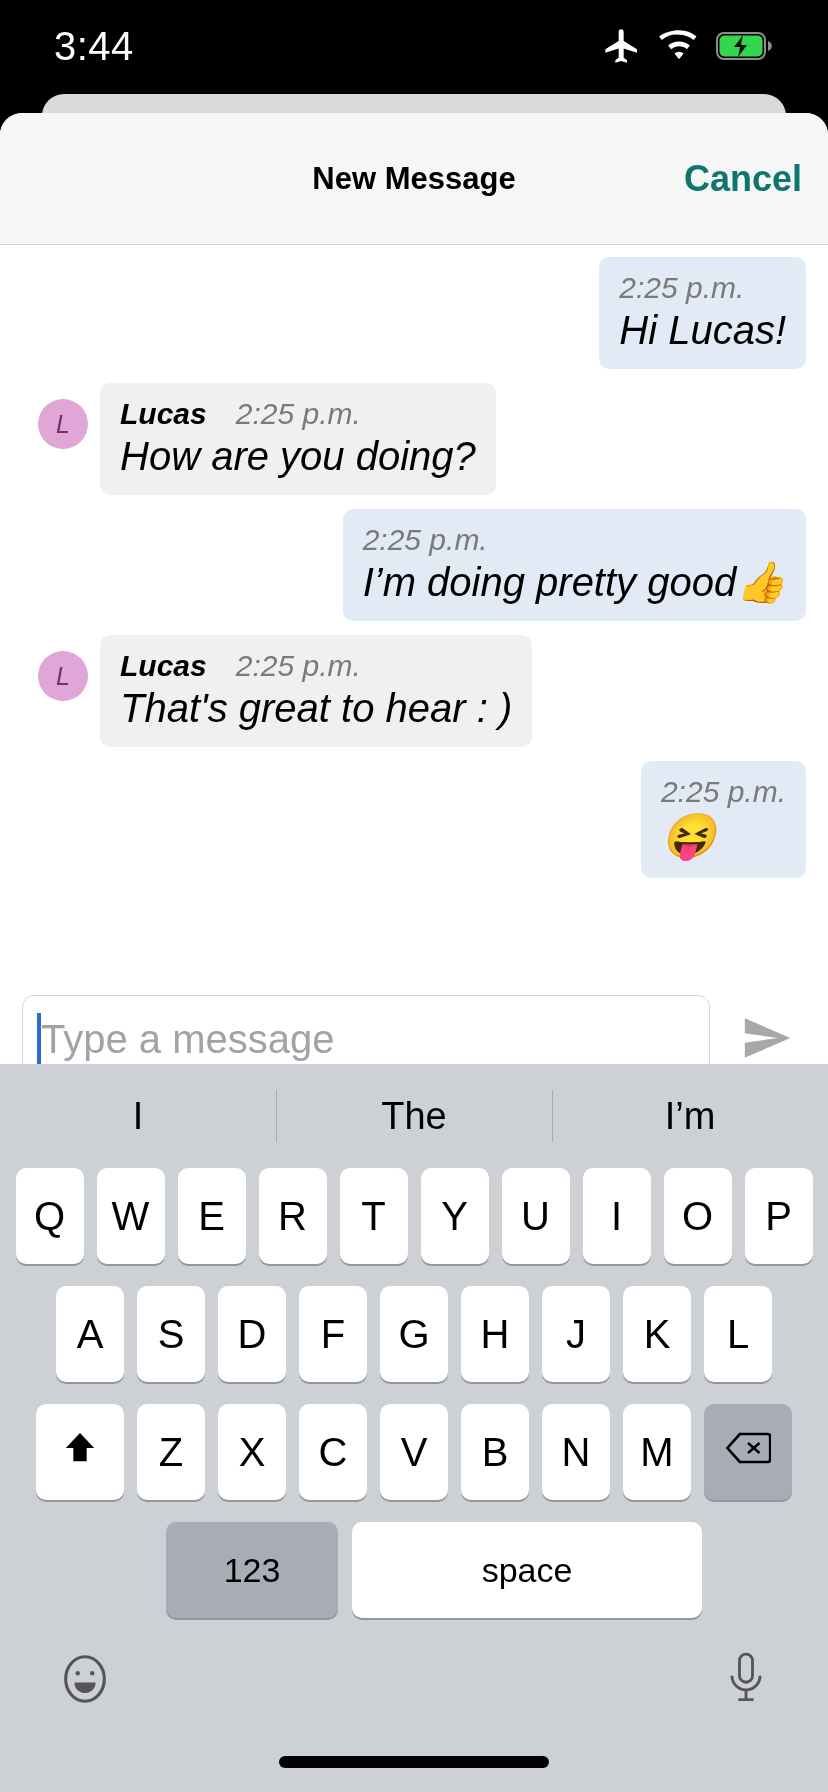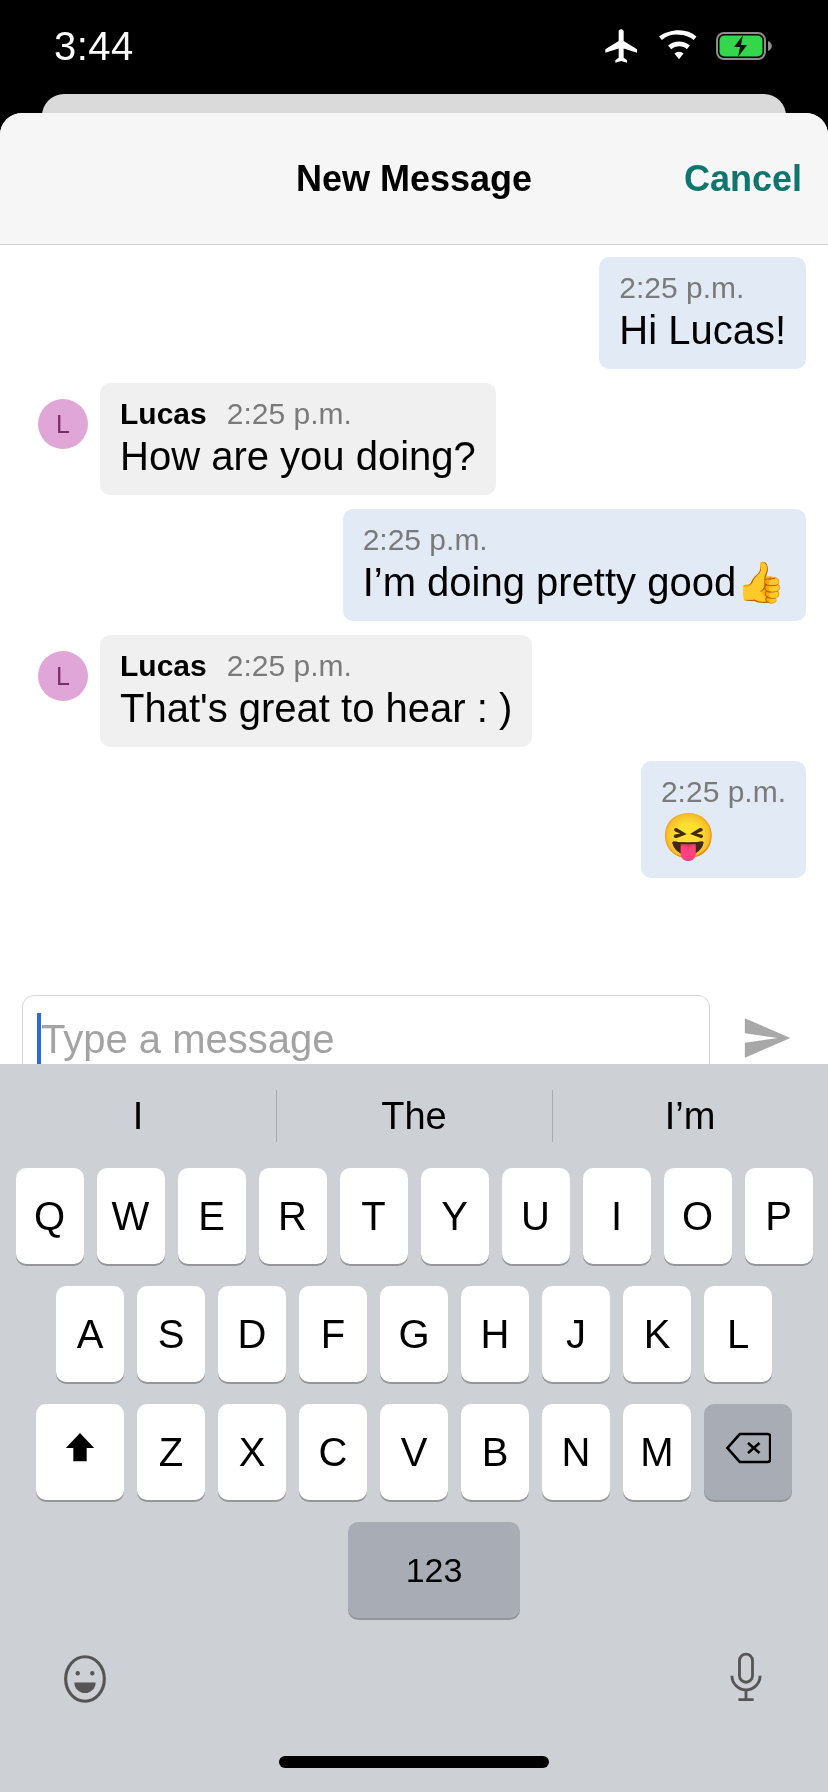--- a/index.html
+++ b/index.html
@@ -30,50 +30,50 @@
   
   .sheet {
     position: absolute; top: 113px; left: 0; width: 828px; height: 1679px;
     background: #ffffff; border-radius: 22px 22px 0 0; overflow: hidden;
   }
   .sheet-header {
     position: relative; height: 132px; background: #f6f6f6;
     border-bottom: 1px solid #d2d2d2;
     display: flex; align-items: center; justify-content: center;
   }
-  .sheet-title { font-size: 36px; font-weight: 700; color: #000; }
+  .sheet-title { font-size: 31px; font-weight: 700; color: #000; }
   .sheet-cancel {
     position: absolute; right: 26px; top: 50%; transform: translateY(-50%);
     font-size: 36px; color: #0f766e; background: none; border: none;
     font-family: "Liberation Sans", sans-serif; cursor: pointer; font-weight: bold;
   }
 
   
   .messages {
     position: relative; height: 726px; background: #fff;
-    padding: 12px 0 0 0; overflow: hidden;
+    padding: 12px 0 0 0; overflow: hidden; font-style: italic;
   }
   .msg-row { display: flex; padding: 0 22px; margin-bottom: 14px; }
   .msg-row.out { justify-content: flex-end; }
   .msg-row.in  { justify-content: flex-start; align-items: flex-start; }
 
   .avatar {
     width: 50px; height: 50px; border-radius: 50%;
     background: #e0a6d8; color: #7b2f6e;
     display: flex; align-items: center; justify-content: center;
     font-size: 25px; flex: 0 0 auto; margin: 16px 12px 0 16px;
   }
   .bubble {
     border-radius: 10px; padding: 14px 20px 16px 20px;
     max-width: 560px;
   }
   .bubble.out { background: #e2ebf5; text-align: left; }
   .bubble.in  { background: #f0f0f0; }
   .meta { font-size: 30px; color: #7a7a7a; margin-bottom: 2px; white-space: nowrap; }
-  .meta .sender { color: #000; font-weight: 700; margin-right: 20px; }
+  .meta .sender { color: #000; font-weight: 700; margin-right: 29px; }
   .bubble-text { font-size: 40px; color: #000; line-height: 1.15; white-space: pre-wrap; }
   .bubble-text.emoji-only { font-size: 44px; }
 
   
   .composer {
     height: 136px; background: #fff; display: flex;
     align-items: center; padding: 0 22px; gap: 18px;
   }
   .input-wrap {
     flex: 1; height: 88px; border: 1px solid #d6d6d6; border-radius: 12px;
@@ -255,20 +255,21 @@
         <span>
           <svg width="46" height="36" viewBox="0 0 28 20" fill="none" stroke="#000" stroke-width="1.6">
             <path d="M9 1.5h17a1.5 1.5 0 0 1 1.5 1.5v14a1.5 1.5 0 0 1-1.5 1.5H9L1.5 10z"></path>
             <path d="M14 7l7 6M21 7l-7 6"></path>
           </svg>
         </span>
       </div>
     </div>
     <div class="krow r4">
       <div class="key num">123</div>
+      <div class="key space">space</div>
     </div>
     <div class="kbd-bottom">
       <span>
         <svg width="58" height="58" viewBox="0 0 24 24" fill="none" stroke="#555" stroke-width="1.3">
           <ellipse cx="12" cy="12" rx="8" ry="9.2"></ellipse>
           <circle cx="9" cy="9.6" r=".9" fill="#555" stroke="none"></circle>
           <circle cx="15" cy="9.6" r=".9" fill="#555" stroke="none"></circle>
           <path d="M7.6 13.4h8.8a4.4 4.4 0 0 1-8.8 0z" fill="#555" stroke="none"></path>
         </svg>
       </span>

